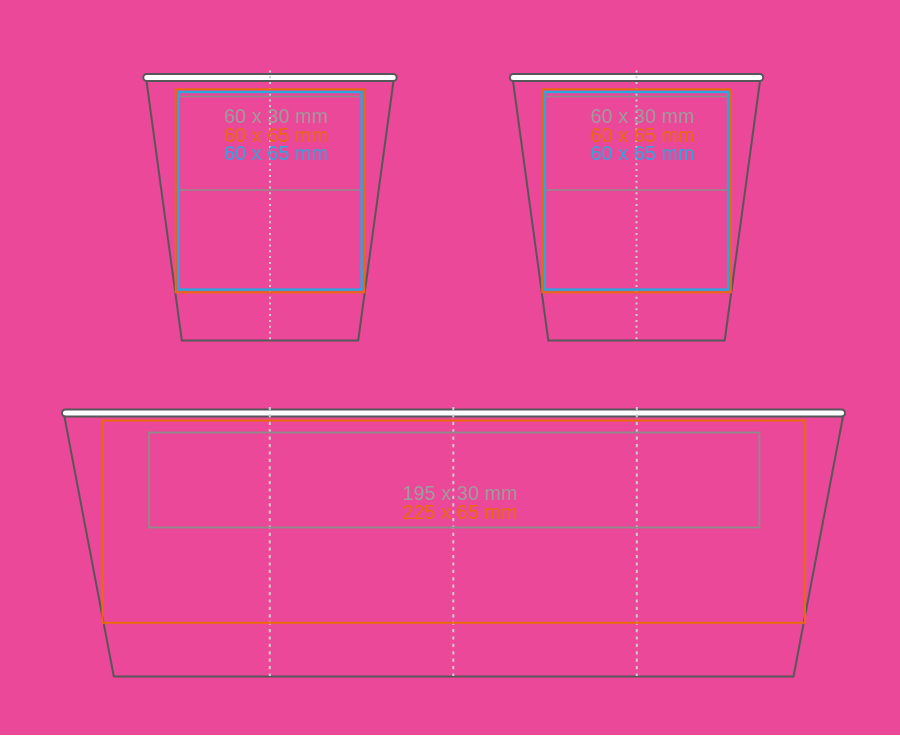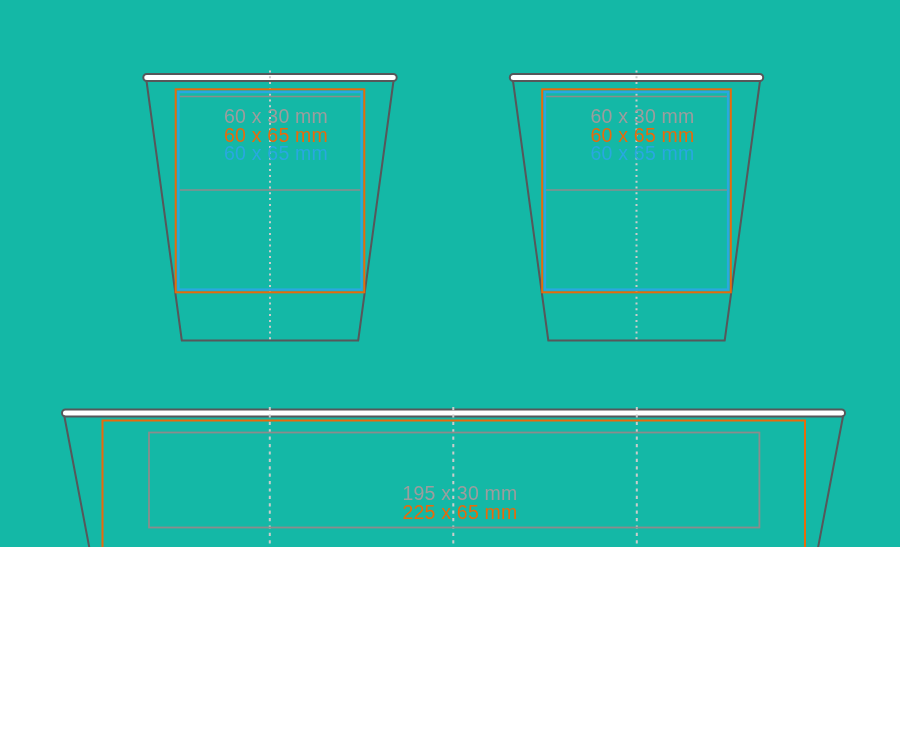--- a/index.html
+++ b/index.html
@@ -2,23 +2,23 @@
 <html><head>
 <meta charset="utf-8">
 <style>
   html, body {
     margin: 0;
     padding: 0;
     background: #ffffff;
   }
   .stage {
     width: 900px;
-    height: 547px;
+    height: 735px;
     position: relative;
-    background: #14b8a6;
+    background: #ec4899;
     overflow: hidden;
   }
   svg {
     display: block;
   }
   svg text {
     font-family: "Liberation Sans", "DejaVu Sans", sans-serif;
     font-size: 19.5px;
     font-weight: 400;
     letter-spacing: 0.2px;

